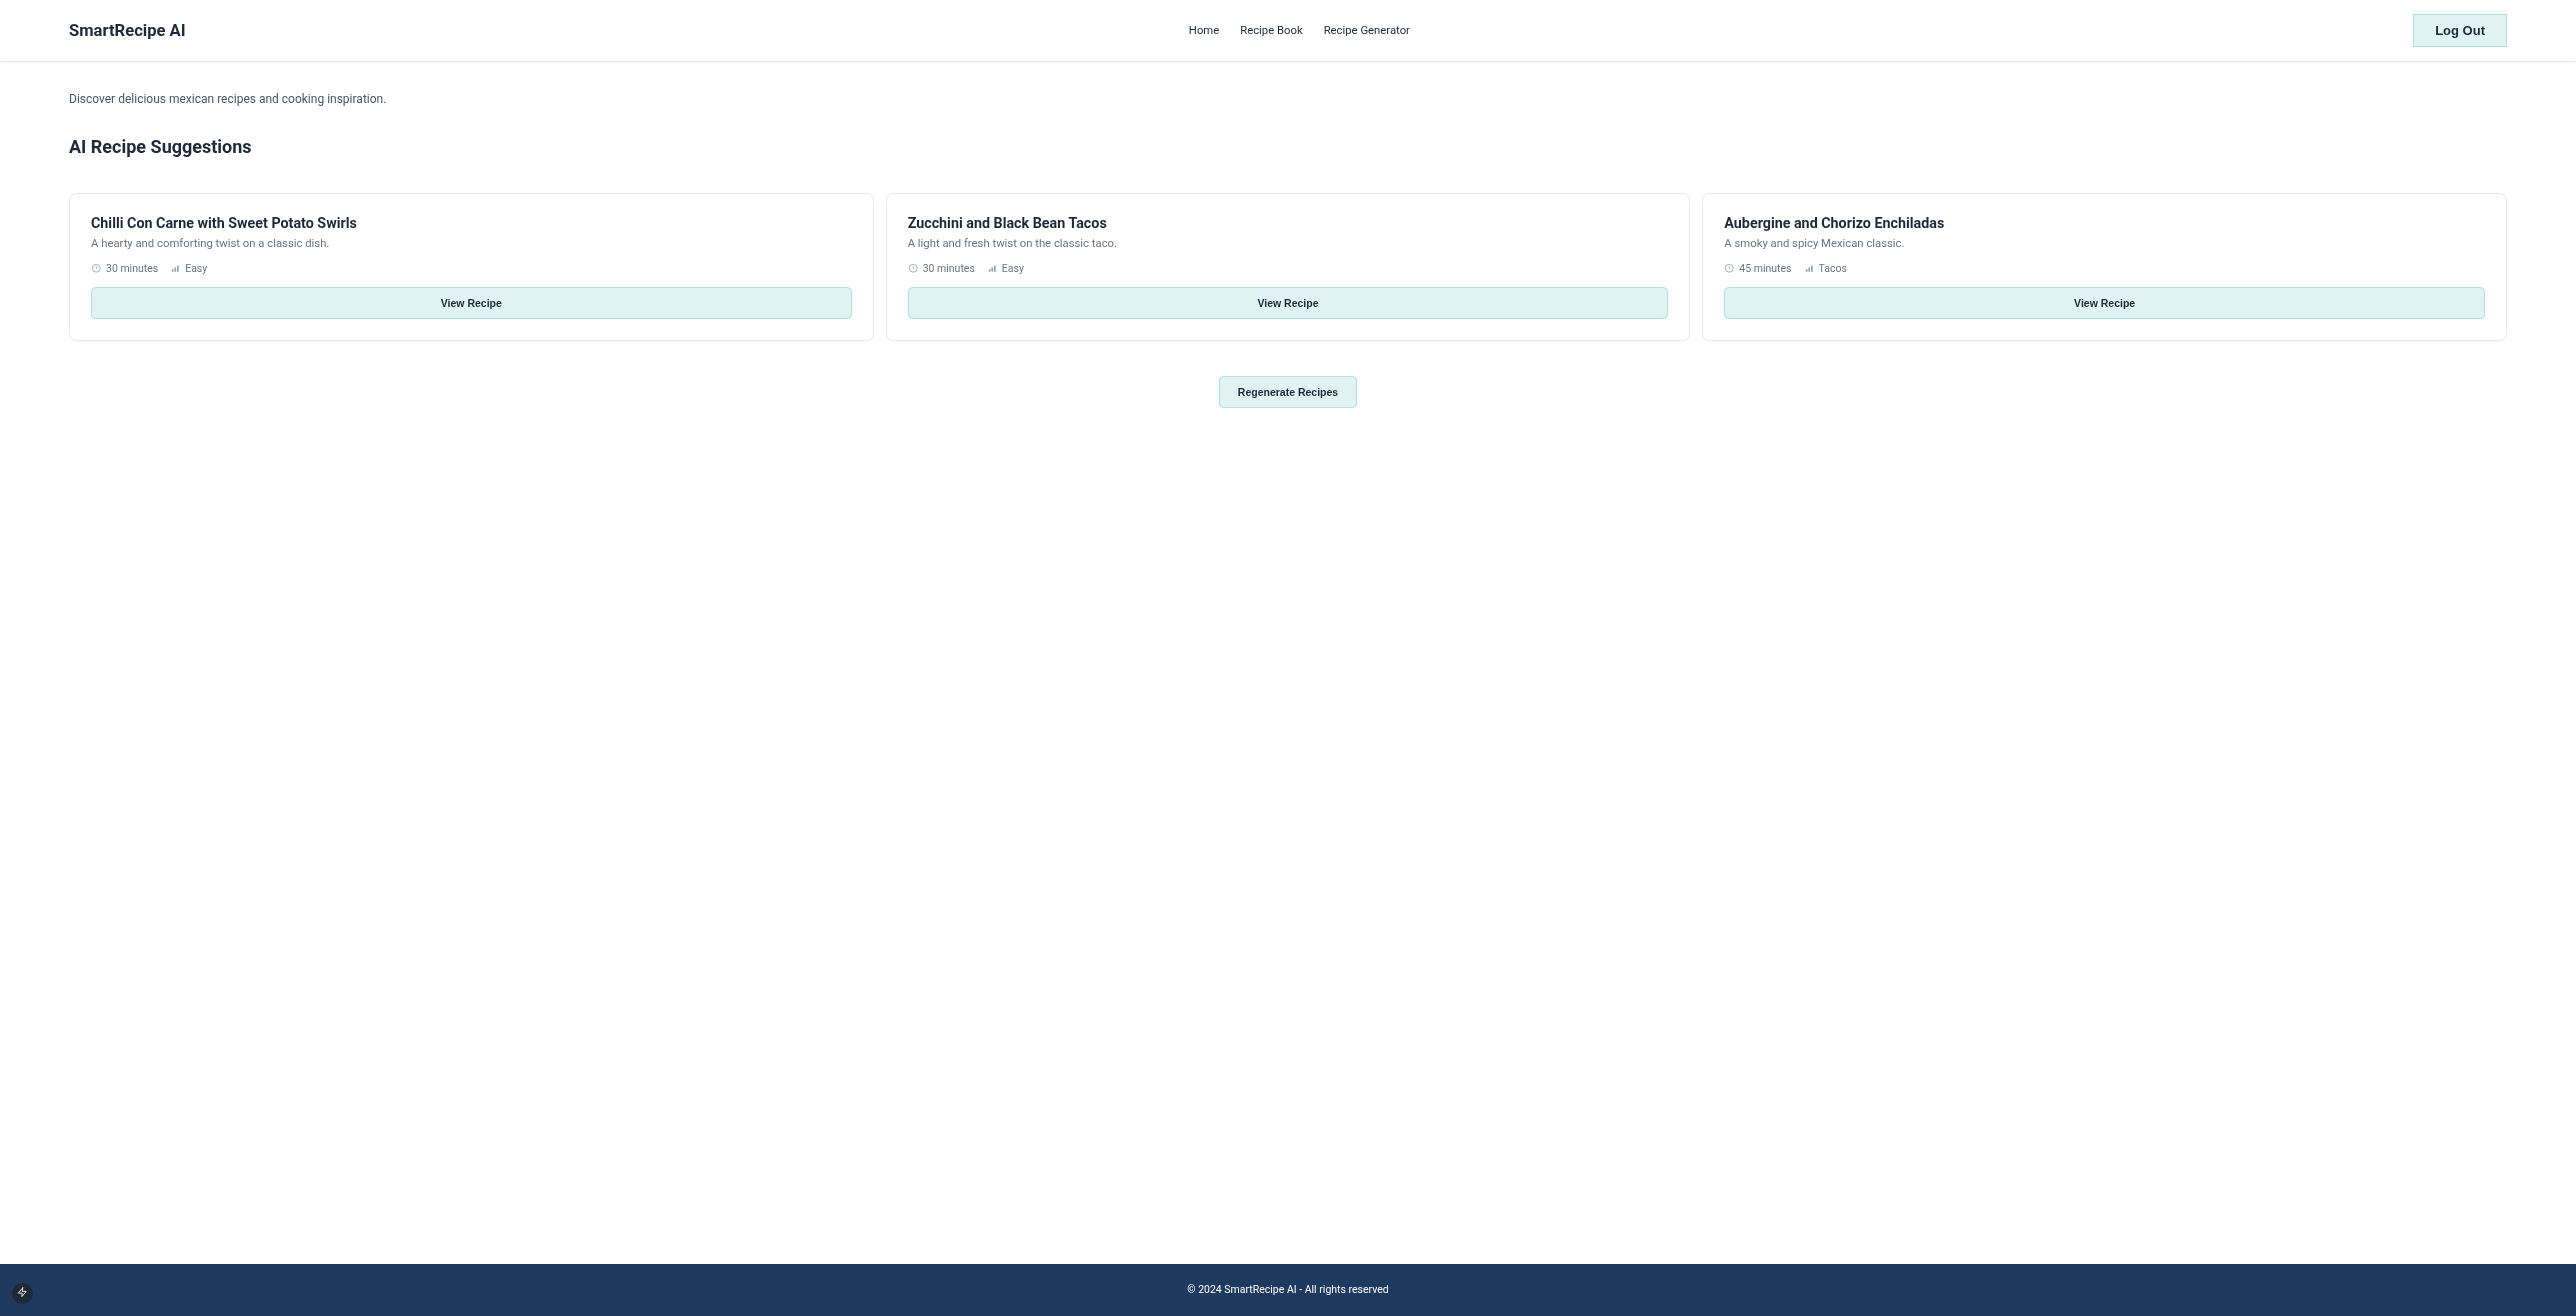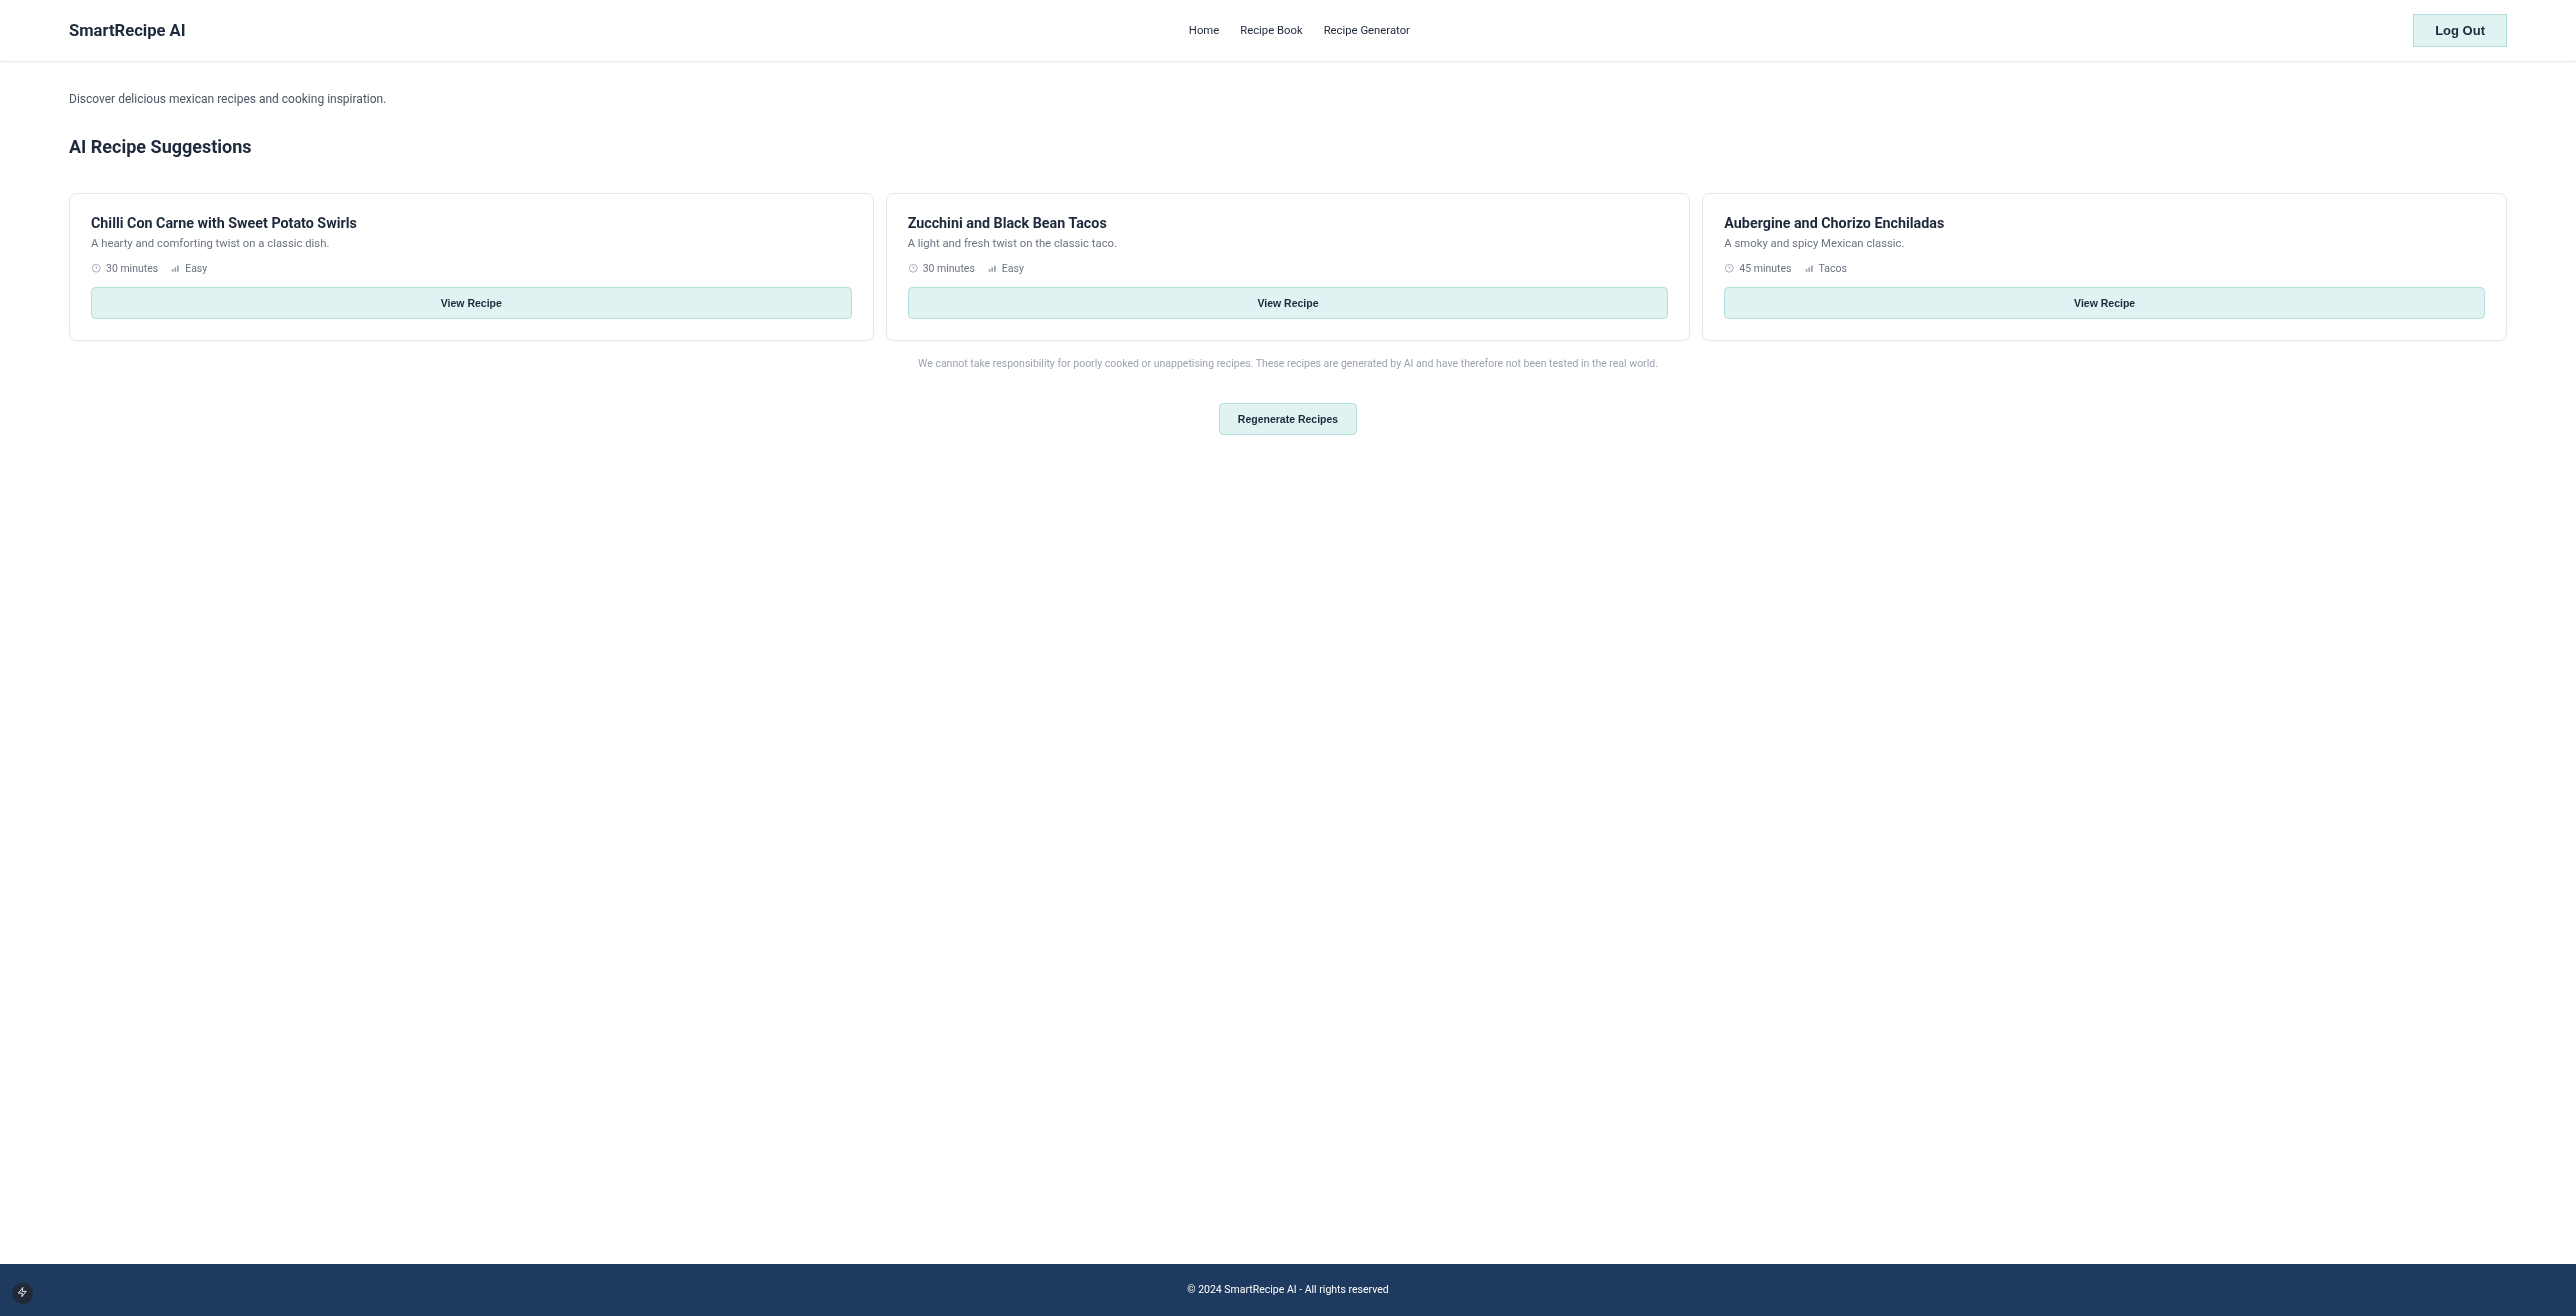--- a/index.html
+++ b/index.html
@@ -67,21 +67,21 @@
     .section-title {
       font-size: 18px;
       font-weight: 700;
       color: #1e293b;
       margin-bottom: 36px;
     }
     .cards {
       display: grid;
       grid-template-columns: repeat(3, 1fr);
       gap: 12px;
-      margin-bottom: 16px;
+      margin-bottom: 35px;
     }
     .card {
       border: 0.8px solid #e5e7eb;
       border-radius: 7.5px;
       padding: 21px;
       display: flex;
       flex-direction: column;
       box-shadow: 0 0.8px 1.5px rgba(0,0,0,0.03);
     }
     .card-title {
@@ -265,21 +265,20 @@
                 <rect x="16" y="6" width="4" height="14"></rect>
               </svg>
           </span>
           <span>Tacos</span>
         </div>
       </div>
       <button class="view-recipe-btn">View Recipe</button>
     </div>
   </div>
 
-  <p class="disclaimer">We cannot take responsibility for poorly cooked or unappetising recipes. These recipes are generated by AI and have therefore not been tested in the real world.</p>
 
   <div class="regenerate-wrapper">
     <button class="regenerate-btn">Regenerate Recipes</button>
   </div>
 </main>
 
 <footer class="footer">
   <span>© 2024 SmartRecipe AI - All rights reserved</span>
 </footer>
 

